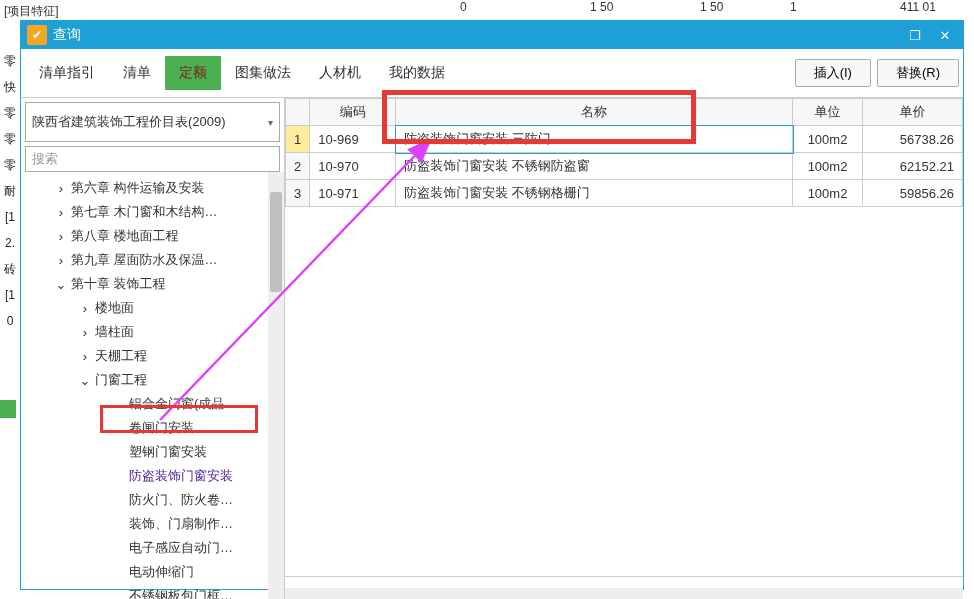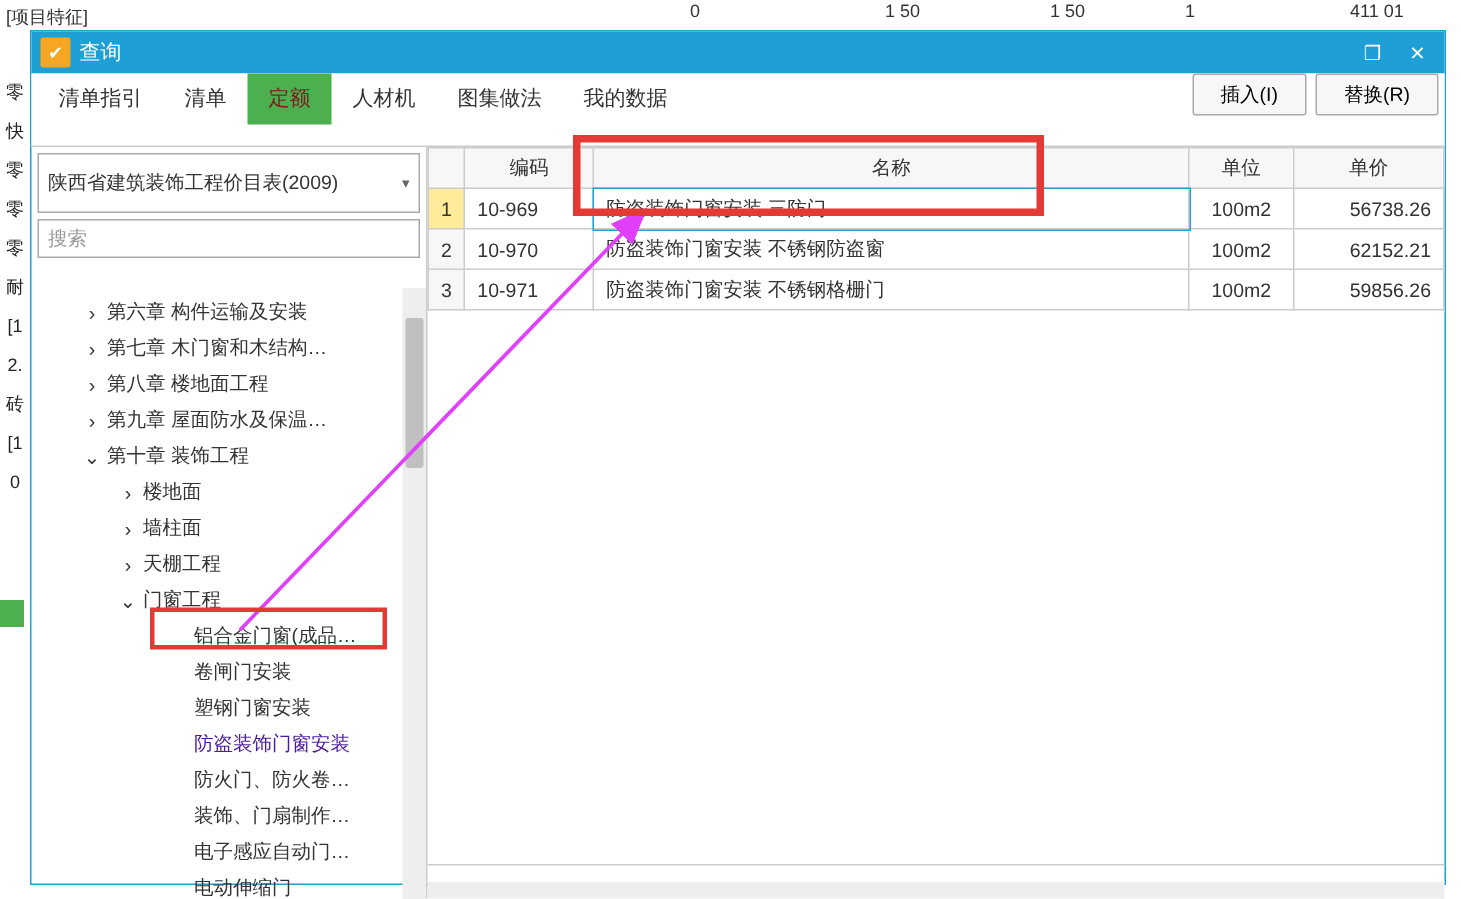--- a/index.html
+++ b/index.html
@@ -11,31 +11,31 @@
 .left-vertical div { margin-bottom: 8px; text-align: center; color: #222; }
 .green-marker { position: absolute; left: 0; top: 400px; width: 16px; height: 18px; background: #4CAF50; }
 
 .window { position: absolute; top: 20px; left: 20px; width: 944px; height: 570px; border: 1px solid #1E9FD6; background: #fff; z-index: 10; }
 .titlebar { height: 28px; background: #1E9FD6; display: flex; align-items: center; padding: 0 6px; color: #fff; }
 .titlebar .icon-box { width: 20px; height: 20px; background: #F5A623; border-radius: 2px; display: flex; align-items: center; justify-content: center; margin-right: 6px; font-size: 12px; color: #fff; }
 .titlebar .title-text { flex: 1; font-size: 14px; }
 .titlebar .win-btns { display: flex; gap: 6px; }
 .titlebar .win-btn { width: 24px; height: 18px; display: flex; align-items: center; justify-content: center; font-size: 13px; cursor: pointer; }
 
-.tabs-row { height: 49px; border-bottom: 1px solid #ccc; display: flex; align-items: flex-start; padding: 0 4px; background: #fff; }
+.tabs-row { height: 49px; border-bottom: 1px solid #ccc; display: flex; align-items: center; padding: 0 4px; background: #fff; }
 .tab { padding: 0 14px; height: 34px; display: flex; align-items: center; cursor: pointer; font-size: 14px; color: #333; }
 .tab.active { background: #4CAF50; color: #7f1d1d; }
 .tab-spacer { flex: 1; }
 .action-btn { border: 1px solid #aaa; background: #f7f7f7; padding: 4px 18px; margin-left: 6px; cursor: pointer; font-size: 13px; border-radius: 2px; }
 
 .content { display: flex; height: calc(100% - 62px); }
 .left-panel { width: 264px; border-right: 1px solid #ccc; display: flex; flex-direction: column; }
 .catalog-select { margin: 4px; height: 40px; border: 1px solid #aaa; display: flex; align-items: center; padding: 0 6px; background: #fff; position: relative; }
 .catalog-select .arrow { position: absolute; right: 6px; font-size: 10px; color: #666; }
-.search-box { margin: 0 4px 20px 4px; height: 26px; border: 1px solid #aaa; display: flex; align-items: center; padding: 0 6px; color: #999; background: #fff; }
+.search-box { margin: 0 4px 0 4px; height: 26px; border: 1px solid #aaa; display: flex; align-items: center; padding: 0 6px; color: #999; background: #fff; }
 .tree-wrap { flex: 1; overflow-y: auto; position: relative; }
 .tree-scroll { position: absolute; right: 0; top: 0; width: 16px; height: 100%; background: #eee; }
 .tree-scroll .thumb { position: absolute; top: 20px; left: 2px; width: 12px; height: 100px; background: #c0c0c0; border-radius: 2px; }
 .tree { padding: 4px 0 4px 0; }
 .tree-item { display: flex; align-items: center; height: 24px; padding-left: 8px; cursor: pointer; white-space: nowrap; }
 .tree-item .expander { width: 16px; text-align: center; font-size: 13px; color: #333; }
 .tree-item .label { padding-left: 2px; }
 .tree-item.selected .label { color: #4c1d95; }
 .indent-1 { padding-left: 32px; }
 .indent-2 { padding-left: 56px; }
@@ -94,22 +94,22 @@
     <div class="win-btns">
       <div class="win-btn">❐</div>
       <div class="win-btn">✕</div>
     </div>
   </div>
 
   <div class="tabs-row">
     <div class="tab">清单指引</div>
     <div class="tab">清单</div>
     <div class="tab active">定额</div>
+    <div class="tab">图集做法</div>
     <div class="tab">人材机</div>
-    <div class="tab">图集做法</div>
     <div class="tab">我的数据</div>
     <div class="tab-spacer"></div>
     <button class="action-btn">插入(I)</button>
     <button class="action-btn">替换(R)</button>
   </div>
 
   <div class="content">
     <div class="left-panel">
       <div class="catalog-select">
         <span>陕西省建筑装饰工程价目表(2009)</span>

